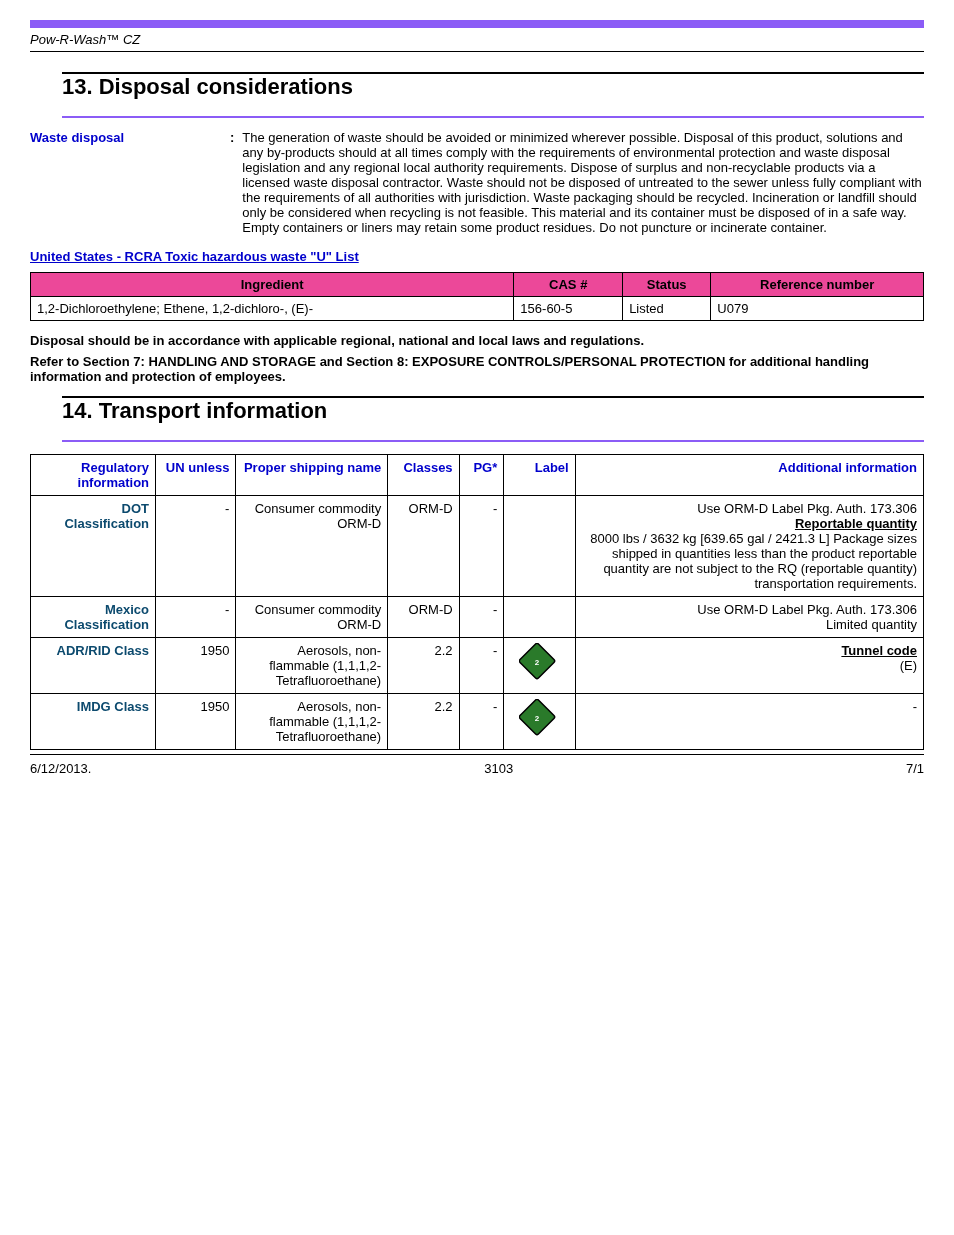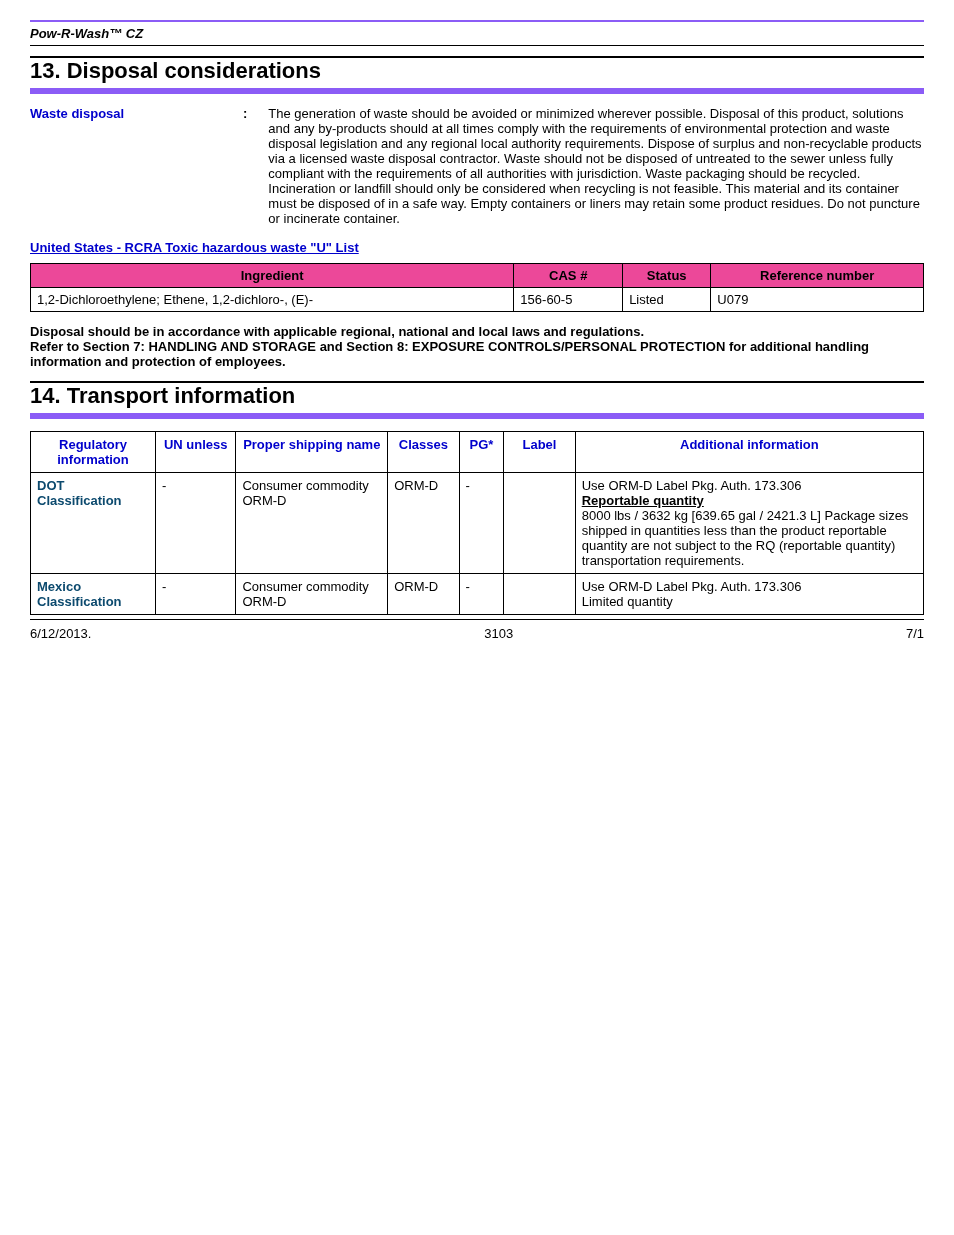--- a/index.html
+++ b/index.html
@@ -5,41 +5,41 @@
     * { box-sizing: border-box; margin: 0; padding: 0; }
     body {
       font-family: Arial, sans-serif;
       font-size: 13px;
       background: #fff;
       color: #000;
       padding: 20px 30px;
       max-width: 954px;
     }
     .header-line {
-      border-top: 2px solid #8b5cf6;
+      border-top: 8px solid #8b5cf6;
       border-bottom: 1px solid #000;
       padding: 4px 0;
-      margin-bottom: 10px;
+      margin-bottom: 20px;
       font-style: italic;
-      font-weight: bold;
+      font-weight: normal;
     }
     h2 {
       font-size: 22px;
       font-weight: bold;
-      border-bottom: 6px solid #8b5cf6;
-      padding-bottom: 4px;
+      border-bottom: 2px solid #8b5cf6;
+      padding-bottom: 16px;
       margin-bottom: 12px;
+      margin-left: 32px;
     }
     .section-title {
       border-top: 2px solid #000;
     }
     .waste-disposal-row {
       display: flex;
       margin-bottom: 14px;
-      gap: 13px;
     }
     .waste-disposal-label {
       color: #0000cc;
       font-weight: bold;
       min-width: 200px;
       flex-shrink: 0;
     }
     .waste-disposal-colon {
       margin-right: 8px;
       font-weight: bold;
@@ -62,34 +62,36 @@
     table.hazardous-table th, table.hazardous-table td {
       border: 1px solid #000;
       padding: 4px 6px;
     }
     table.hazardous-table th {
       background: #ec4899;
       font-weight: bold;
       vertical-align: top;
     }
     .disposal-note {
+      margin-bottom: 6px;
     }
     .disposal-note-bold {
       font-weight: bold;
       margin-bottom: 12px;
     }
     table.transport-table {
       width: 100%;
       border-collapse: collapse;
       margin-bottom: 0;
     }
     table.transport-table th, table.transport-table td {
       border: 1px solid #000;
       padding: 5px 6px;
       vertical-align: top;
+      text-align: right;
     }
     table.transport-table th {
       color: #0000cc;
       font-weight: bold;
       background: #fff;
     }
     .col-regulatory { width: 14%; }
     .col-un { width: 9%; }
     .col-proper { width: 17%; }
     .col-classes { width: 8%; }
@@ -183,20 +185,52 @@
       </tr>
       <tr>
         <td><span class="blue-label">Mexico Classification</span></td>
         <td>-</td>
         <td>Consumer commodity ORM-D</td>
         <td>ORM-D</td>
         <td>-</td>
         <td></td>
         <td>Use ORM-D Label Pkg. Auth. 173.306<br>Limited quantity</td>
       </tr>
+      <tr>
+        <td><span class="blue-label">ADR/RID Class</span></td>
+        <td>1950</td>
+        <td>Aerosols, non-flammable (1,1,1,2-Tetrafluoroethane)</td>
+        <td>2.2</td>
+        <td>-</td>
+        <td>
+      <div class="diamond-wrapper">
+        <svg width="40" height="40" viewBox="0 0 40 40">
+          <rect x="5" y="5" width="26" height="26" rx="2" ry="2" transform="rotate(45 18 18)" fill="#2a7a2a" stroke="#000" stroke-width="1.5"></rect>
+          <text x="18" y="22" text-anchor="middle" fill="white" font-size="8" font-weight="bold">2</text>
+        </svg>
+      </div>
+        </td>
+        <td><span class="tunnel-code">Tunnel code</span><br>(E)</td>
+      </tr>
+      <tr>
+        <td><span class="blue-label">IMDG Class</span></td>
+        <td>1950</td>
+        <td>Aerosols, non-flammable (1,1,1,2-Tetrafluoroethane)</td>
+        <td>2.2</td>
+        <td>-</td>
+        <td>
+      <div class="diamond-wrapper">
+        <svg width="40" height="40" viewBox="0 0 40 40">
+          <rect x="5" y="5" width="26" height="26" rx="2" ry="2" transform="rotate(45 18 18)" fill="#2a7a2a" stroke="#000" stroke-width="1.5"></rect>
+          <text x="18" y="22" text-anchor="middle" fill="white" font-size="8" font-weight="bold">2</text>
+        </svg>
+      </div>
+        </td>
+        <td>-</td>
+      </tr>
     </tbody>
 </table>
 
 <div class="footer-row">
   <span>6/12/2013.</span>
   <span>3103</span>
   <span>7/1</span>
 </div>
 
 </body></html>

